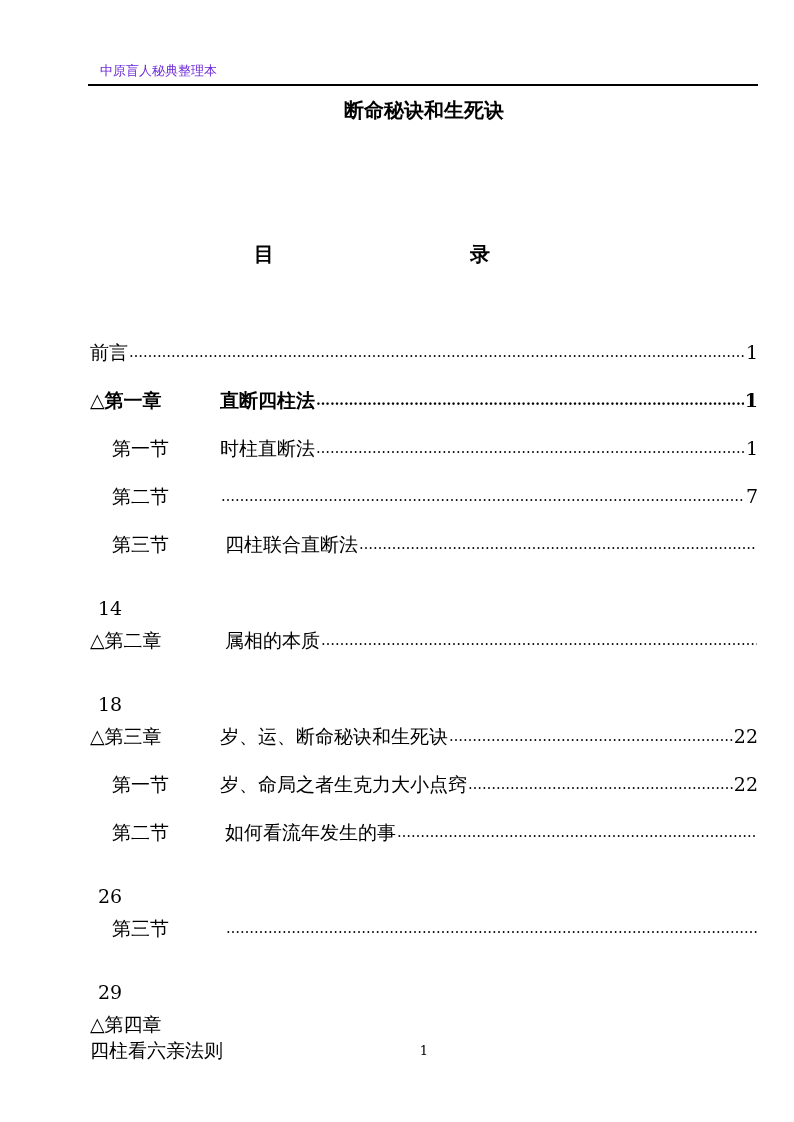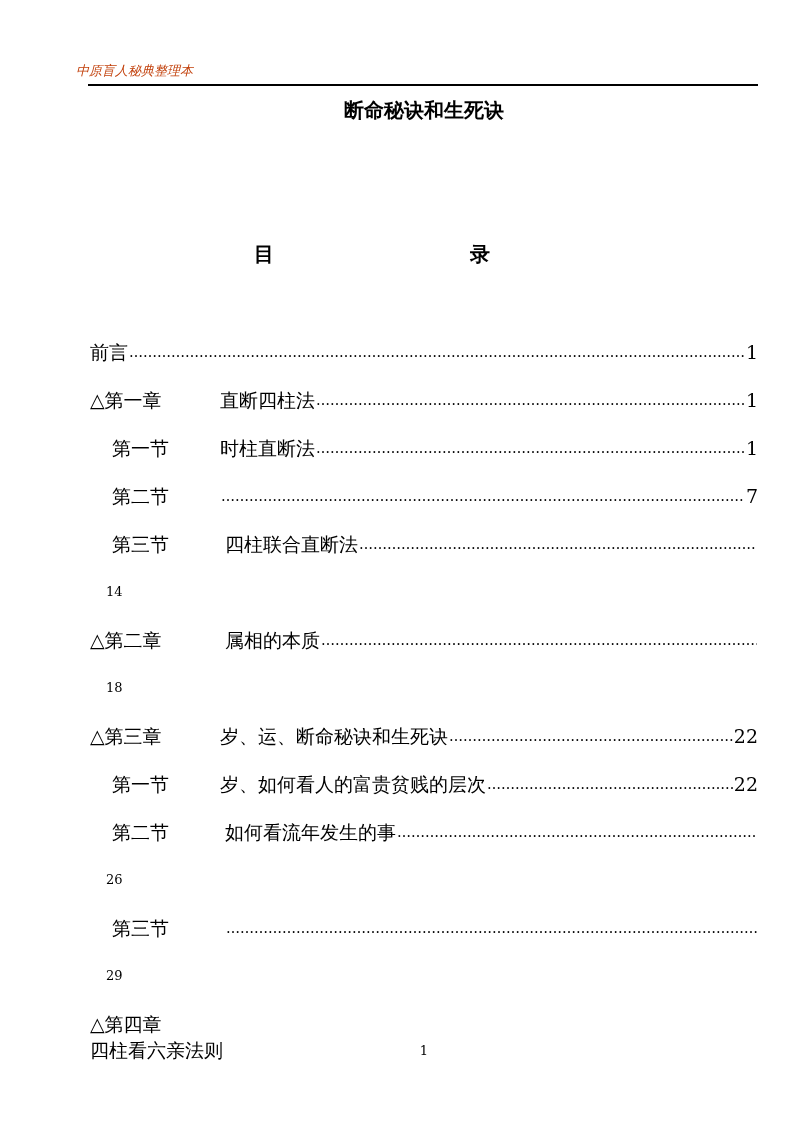--- a/index.html
+++ b/index.html
@@ -10,26 +10,25 @@
     body {
       width: 794px;
       height: 1122px;
       position: relative;
       overflow: hidden;
       font-family: "DejaVu Serif", "Liberation Serif", serif;
       color: #000000;
     }
     .header-text {
       position: absolute;
-      left: 76px;
+      left: 100px;
       top: 63px;
       font-size: 13px;
       line-height: 16px;
-      color: #c2410c;
-      font-style: italic;
+      color: #6d28d9;
     }
     .header-rule {
       position: absolute;
       left: 88px;
       top: 84px;
       width: 670px;
       height: 2px;
       background: #000;
     }
     .doc-title {
@@ -76,23 +75,24 @@
       letter-spacing: 0px;
       font-size: 14px;
       color: #000;
       margin: 0 1px;
     }
     .toc-line .page {
       flex: 0 0 auto;
     }
     .wrap-page {
       position: absolute;
-      left: 106px;
-      font-size: 13px;
+      left: 98px;
+      font-size: 19px;
       line-height: 26px;
+      margin-top: 16px;
     }
     .page-number {
       position: absolute;
       left: 0;
       width: 848px;
       text-align: center;
       top: 1043px;
       font-size: 13px;
     }
   </style>
@@ -108,21 +108,21 @@
 
 <div class="toc-heading-left">目</div>
 <div class="toc-heading-right">录</div>
 
 <div id="toc">
     <div class="toc-line" style="top: 339px;">
       <span class="title">前言</span>
       <span class="leader">…………………………………………………………………………………………………………………………………………</span>
       <span class="page">1</span>
     </div>
-    <div class="toc-line" style="top: 387px;">
+    <div class="toc-line" style="top: 387px; font-weight: bold;">
       <span class="label" style="width: 130px; padding-left: 0px; box-sizing: border-box;">△第一章</span>
       <span class="title">直断四柱法</span>
       <span class="leader">…………………………………………………………………………………………………………………………………………</span>
       <span class="page">1</span>
     </div>
     <div class="toc-line" style="top: 435px;">
       <span class="label" style="width: 130px; padding-left: 22px; box-sizing: border-box;">第一节</span>
       <span class="title">时柱直断法</span>
       <span class="leader">…………………………………………………………………………………………………………………………………………</span>
       <span class="page">1</span>
@@ -145,21 +145,21 @@
     </div>
     <div class="wrap-page" style="top: 675px;">18</div>
     <div class="toc-line" style="top: 723px;">
       <span class="label" style="width: 130px; padding-left: 0px; box-sizing: border-box;">△第三章</span>
       <span class="title">岁、运、断命秘诀和生死诀</span>
       <span class="leader">…………………………………………………………………………………………………………………………………………</span>
       <span class="page">22</span>
     </div>
     <div class="toc-line" style="top: 771px;">
       <span class="label" style="width: 130px; padding-left: 22px; box-sizing: border-box;">第一节</span>
-      <span class="title">岁、如何看人的富贵贫贱的层次</span>
+      <span class="title">岁、命局之者生克力大小点窍</span>
       <span class="leader">…………………………………………………………………………………………………………………………………………</span>
       <span class="page">22</span>
     </div>
     <div class="toc-line" style="top: 819px;">
       <span class="label" style="width: 135px; padding-left: 22px; box-sizing: border-box;">第二节</span>
       <span class="title">如何看流年发生的事</span>
       <span class="leader">…………………………………………………………………………………………………………………………………………</span>
     </div>
     <div class="wrap-page" style="top: 867px;">26</div>
     <div class="toc-line" style="top: 915px;">

